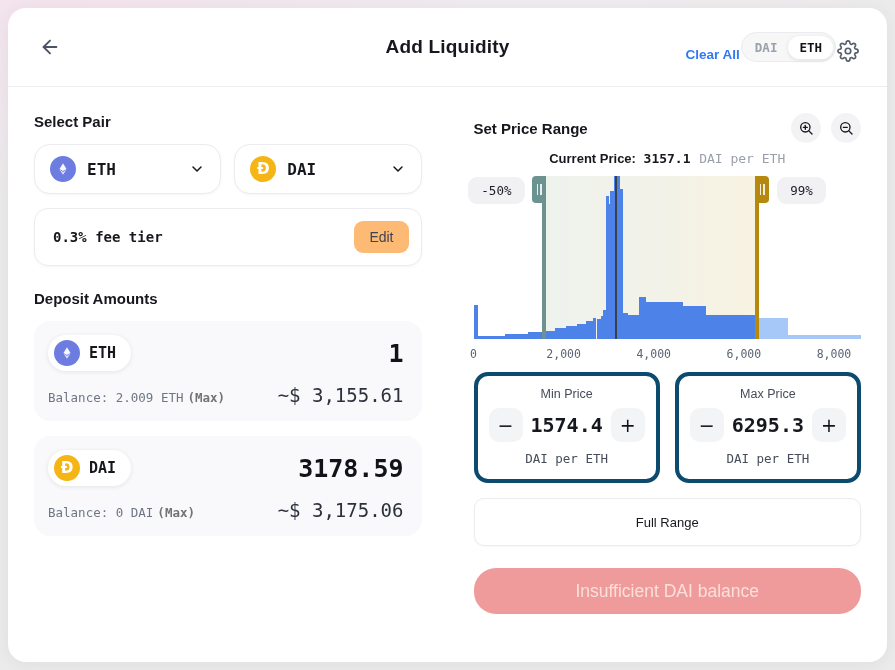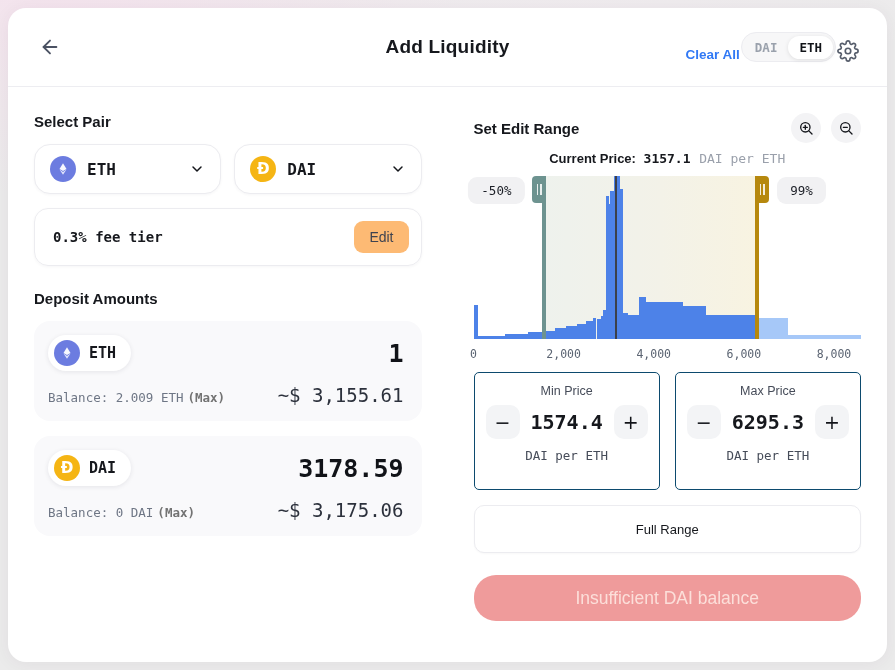--- a/index.html
+++ b/index.html
@@ -117,21 +117,21 @@
   .flag.gold { background:#b6880e; border-radius:0 4px 4px 0; }
   .flag i { display:block; width:1.5px; height:11px; background:rgba(255,255,255,.85); }
   .pct-pill { position:absolute; top:1px; z-index:6; background:#f1f1f3; border-radius:9px;
     padding:6px 13px; font-family:"DejaVu Sans Mono",monospace; font-size:12.5px; color:#1b1e26;
     white-space:nowrap; }
   .axis { position:relative; height:20px; margin-top:4px; }
   .tick { position:absolute; top:4px; transform:translateX(-50%);
     font-family:"DejaVu Sans Mono",monospace; font-size:11.5px; color:#5b6472; }
 
   .price-boxes { display:flex; gap:15px; margin-top:9px; }
-  .price-box { flex:1; border:1px solid #0c4a6e; border-radius:5px; padding:11px 11px 26px;
+  .price-box { flex:1; border:4px solid #0c4a6e; border-radius:14px; padding:11px 11px 13px;
     text-align:center; }
   .pb-label { font-size:12.5px; color:#464c59; }
   .pb-row { display:flex; align-items:center; justify-content:space-between; margin-top:7px; }
   .step-btn { width:34px; height:34px; border:none; border-radius:10px; background:#f3f4f6;
     font-size:19px; color:#111318; cursor:pointer; font-family:"DejaVu Sans",sans-serif; }
   .pb-value { font-family:"DejaVu Sans Mono",monospace; font-weight:bold; font-size:20px; }
   .pb-unit { font-family:"DejaVu Sans Mono",monospace; font-size:12.5px; color:#464c59; margin-top:9px; }
 
   .full-range { width:100%; margin-top:15px; height:48px; background:#fff;
     border:1px solid #ececf0; border-radius:10px; font-size:13px; color:#16181d; cursor:pointer;
@@ -238,21 +238,21 @@
         <div class="dep-bottom">
           <span class="balance">Balance: 0 DAI</span>
           <button class="max-link">(Max)</button>
           <span class="usd">~$ 3,175.06</span>
         </div>
       </div>
     </div>
 
     <div class="col">
       <div class="range-header">
-        <div class="section-h">Set Edit Range</div>
+        <div class="section-h">Set Price Range</div>
         <div class="zoom-btns">
           <button class="zoom-btn">
             <svg width="16" height="16" viewBox="0 0 24 24" fill="none" stroke="currentColor" stroke-width="2" stroke-linecap="round">
                 <circle cx="11" cy="11" r="7"></circle>
                 <line x1="21" y1="21" x2="16.3" y2="16.3"></line>
                 <line x1="11" y1="8" x2="11" y2="14"></line>
                 <line x1="8" y1="11" x2="14" y2="11"></line>
               </svg>
           </button>
           <button class="zoom-btn">

